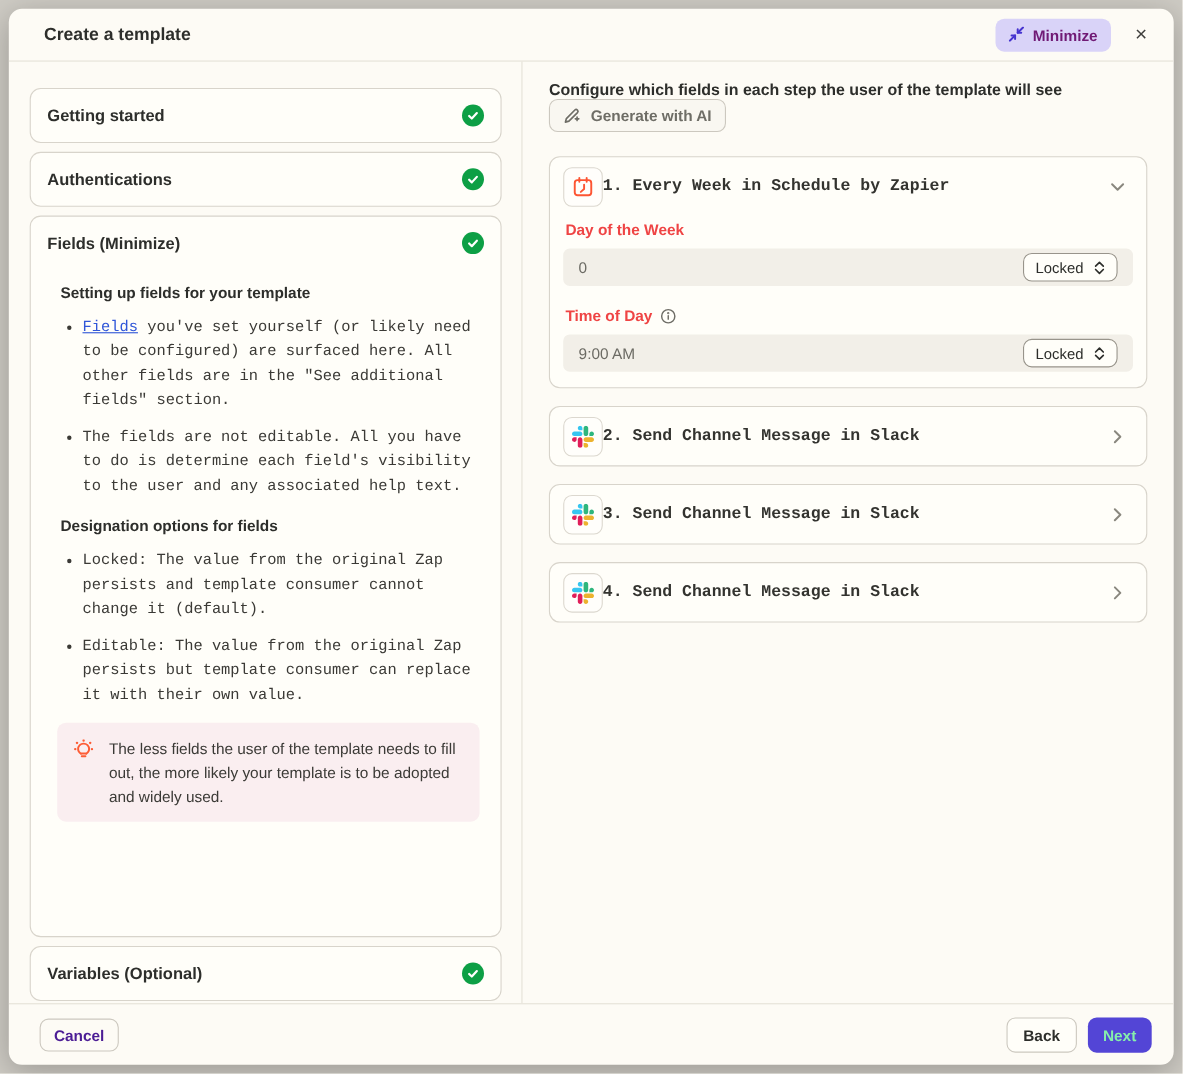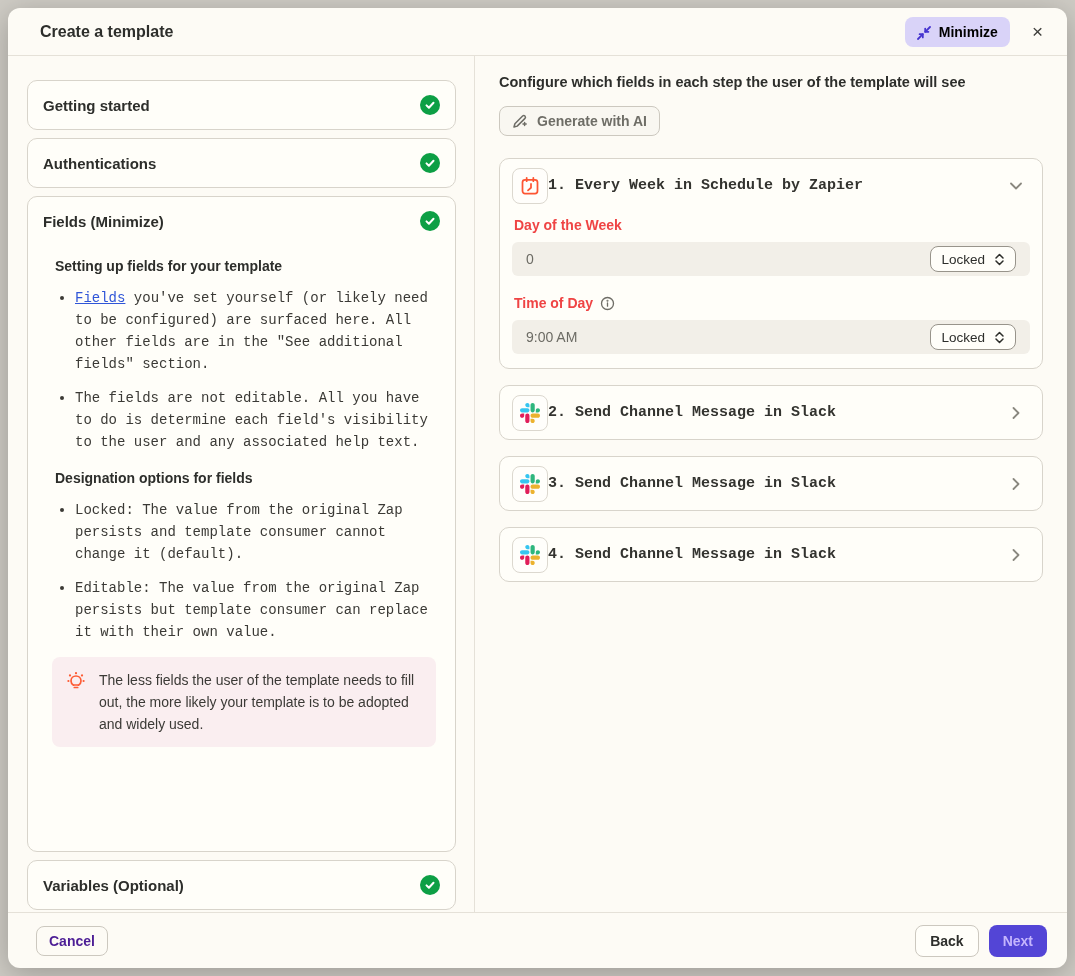--- a/index.html
+++ b/index.html
@@ -20,22 +20,22 @@
   }
   
   .modal-header {
     flex:0 0 48px;
     display:flex; align-items:center;
     padding:0 18px 0 32px;
     border-bottom:1px solid #e5e1d8;
   }
   .modal-title { flex:1; font-size:16px; font-weight:700; color:#2d2e2b; }
   .minimize-btn {
-    display:inline-flex; align-items:flex-end; gap:8px;
-    background:#d9d3f8; color:#000000;
+    display:inline-flex; align-items:flex-start; gap:8px;
+    background:#d9d3f8; color:#701a75;
     border:none; border-radius:8px;
     padding:7px 12px; font-size:14px; font-weight:700;
     font-family:inherit; cursor:pointer;
   }
   .close-btn {
     background:none; border:none; cursor:pointer;
     font-size:19px; line-height:1; color:#3f3f3c;
     margin-left:16px; padding:4px 6px; font-family:inherit;
   }
   
@@ -74,21 +74,21 @@
   .tip-box {
     display:flex; gap:13px; align-items:flex-start;
     background:#faeef0; border-radius:8px;
     padding:12px 16px 12px 14px;
     margin:2px 3px 0 8px;
   }
   .tip-icon { flex:0 0 20px; padding-top:3px; }
   .fields-spacer { height:104px; }
   
   .right-panel { flex:1; padding:18px 24px; overflow:hidden; }
-  .right-heading { font-size:14.5px; font-weight:700; color:#2d2e2b; margin-bottom:16px; }
+  .right-heading { font-size:14.5px; font-weight:700; color:#2d2e2b; margin-bottom:0; }
   .generate-btn {
     display:inline-flex; align-items:center; gap:9px;
     border:1px solid #ccc8bf; background:#f9f7f1;
     color:#6e6d66; border-radius:8px;
     padding:6px 12px; font-size:14px; font-weight:600;
     font-family:inherit; cursor:pointer; margin-bottom:22px;
   }
   .step-card {
     border:1px solid #d8d4cb; background:#fffef9;
     border-radius:10px; margin-bottom:16px;
@@ -137,21 +137,21 @@
     border-radius:8px; padding:6px 12px;
     font-size:14px; font-weight:600; font-family:inherit; cursor:pointer;
   }
   .footer-spacer { flex:1; }
   .back-btn {
     border:1px solid #ccc8bf; background:#fffef9; color:#2d2e2b;
     border-radius:8px; padding:7px 14px;
     font-size:14px; font-weight:600; font-family:inherit; cursor:pointer;
   }
   .next-btn {
-    background:#5345d6; color:#c4b5fd; border:none;
+    background:#5345d6; color:#86efac; border:none;
     border-radius:8px; padding:8px 14px;
     font-size:14px; font-weight:700; font-family:inherit; cursor:pointer;
   }
 </style>
 </head>
 <body>
 
 <div class="modal">
 
   <div class="modal-header">

